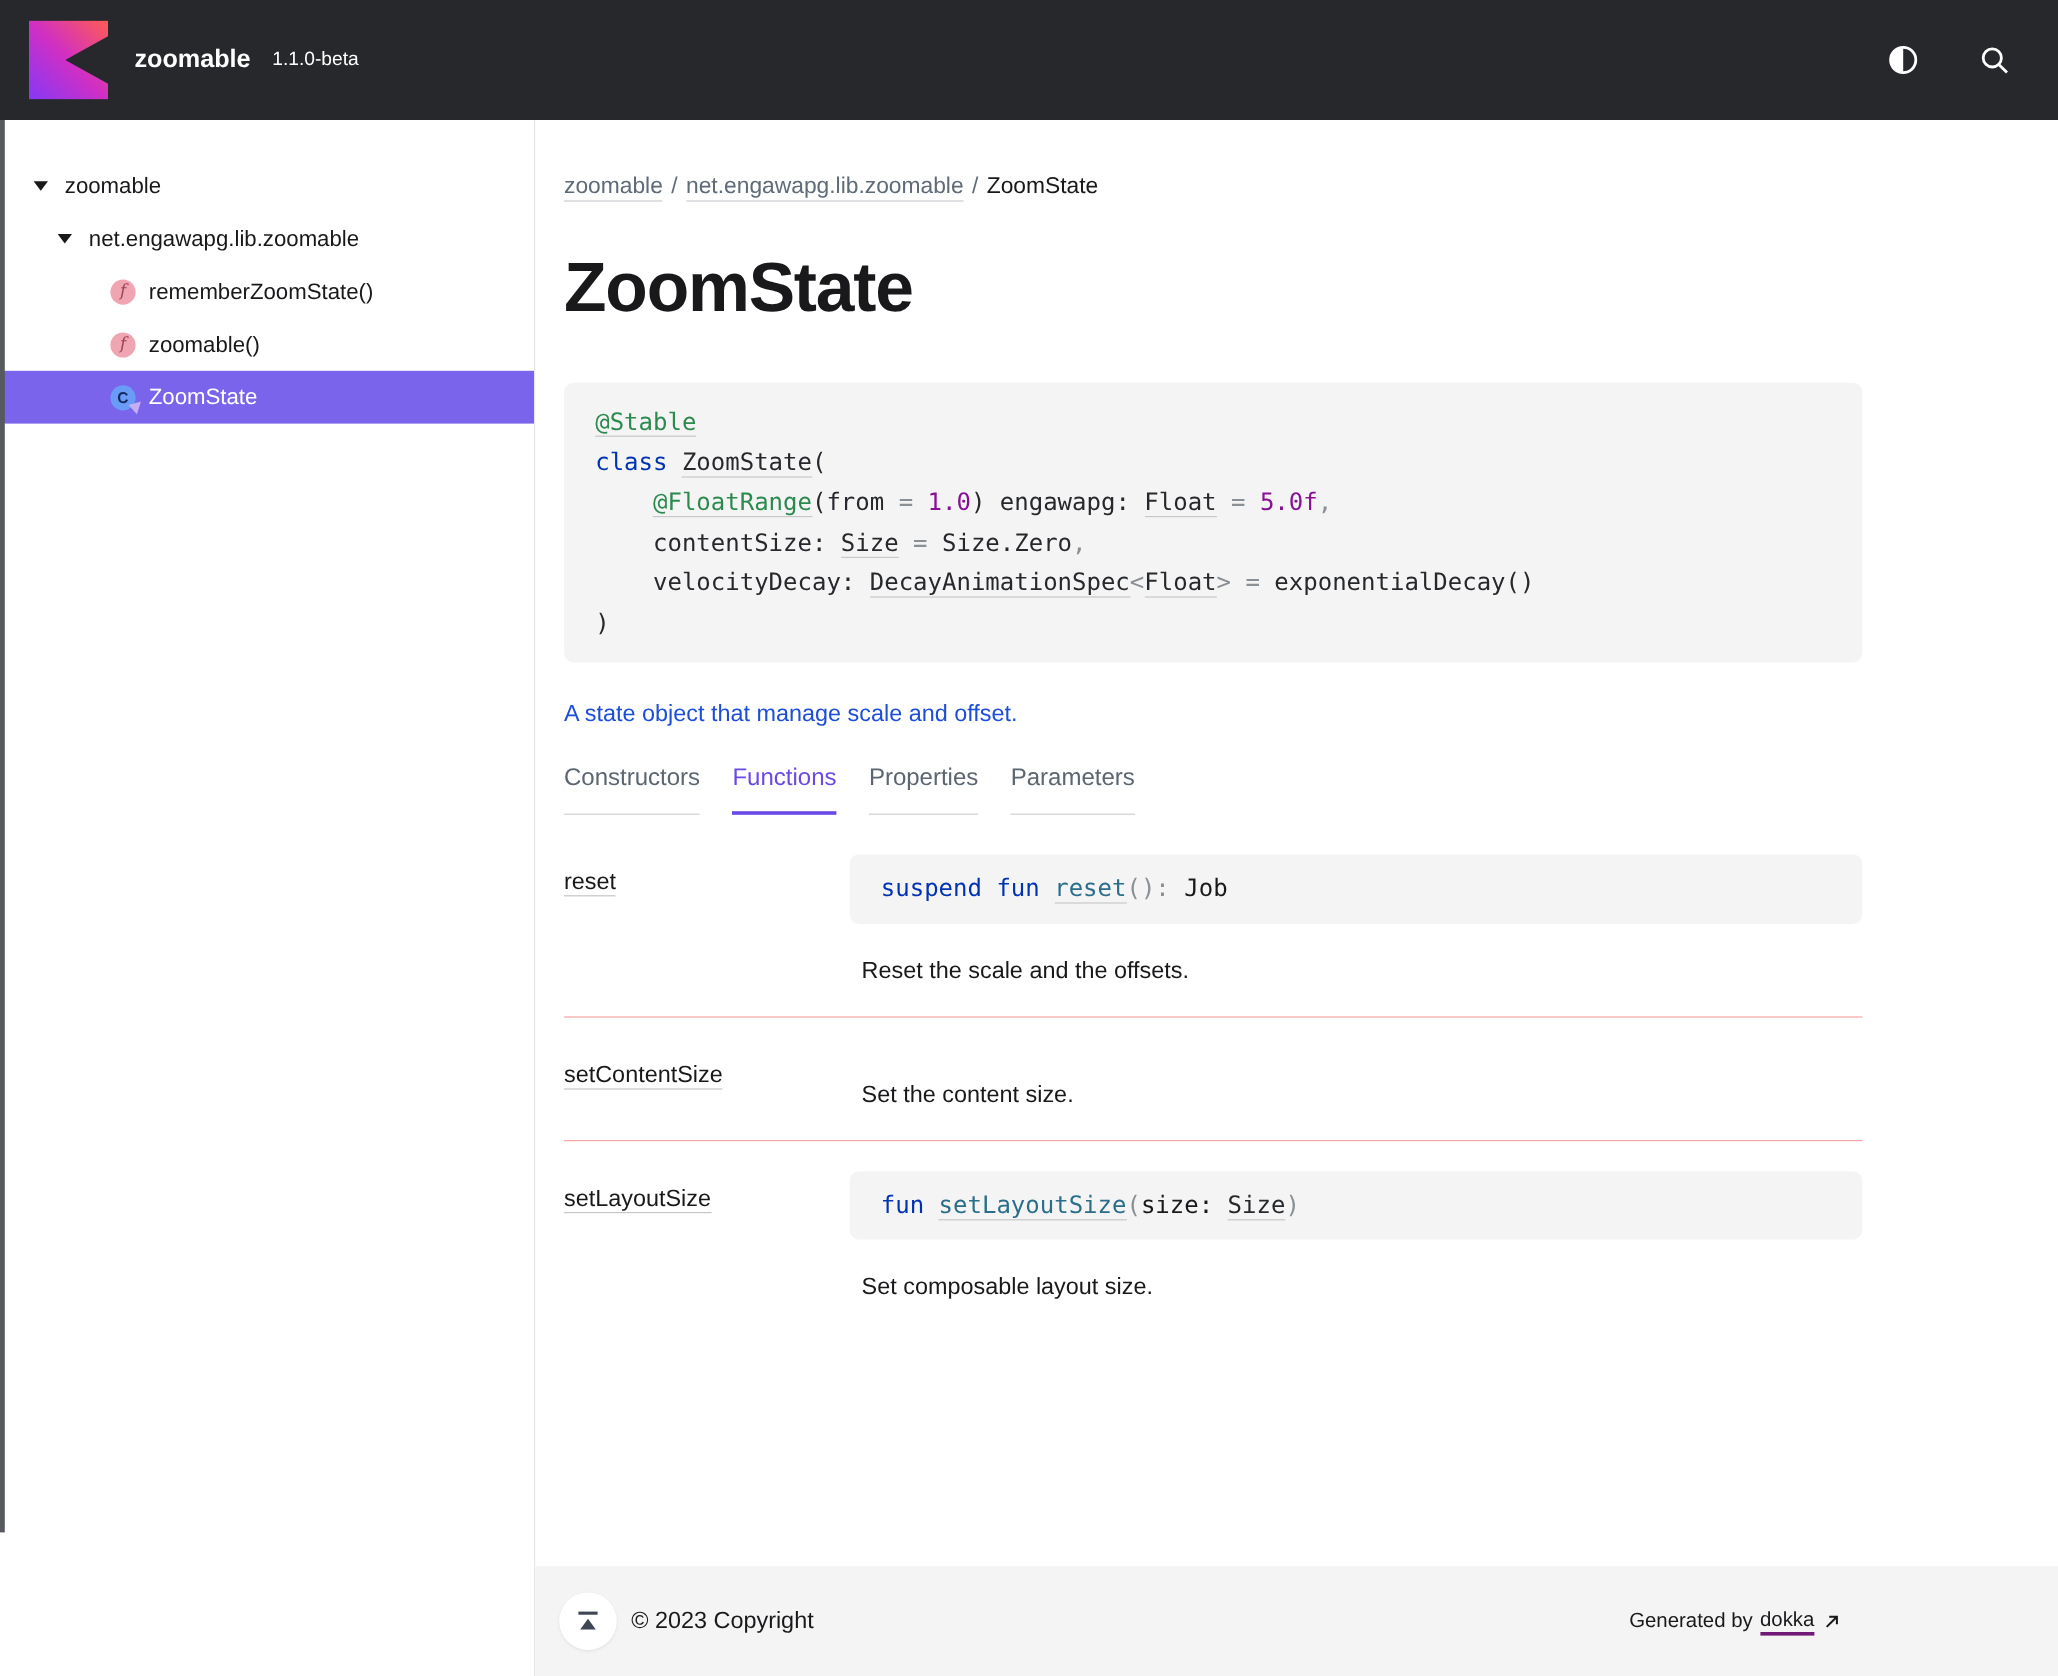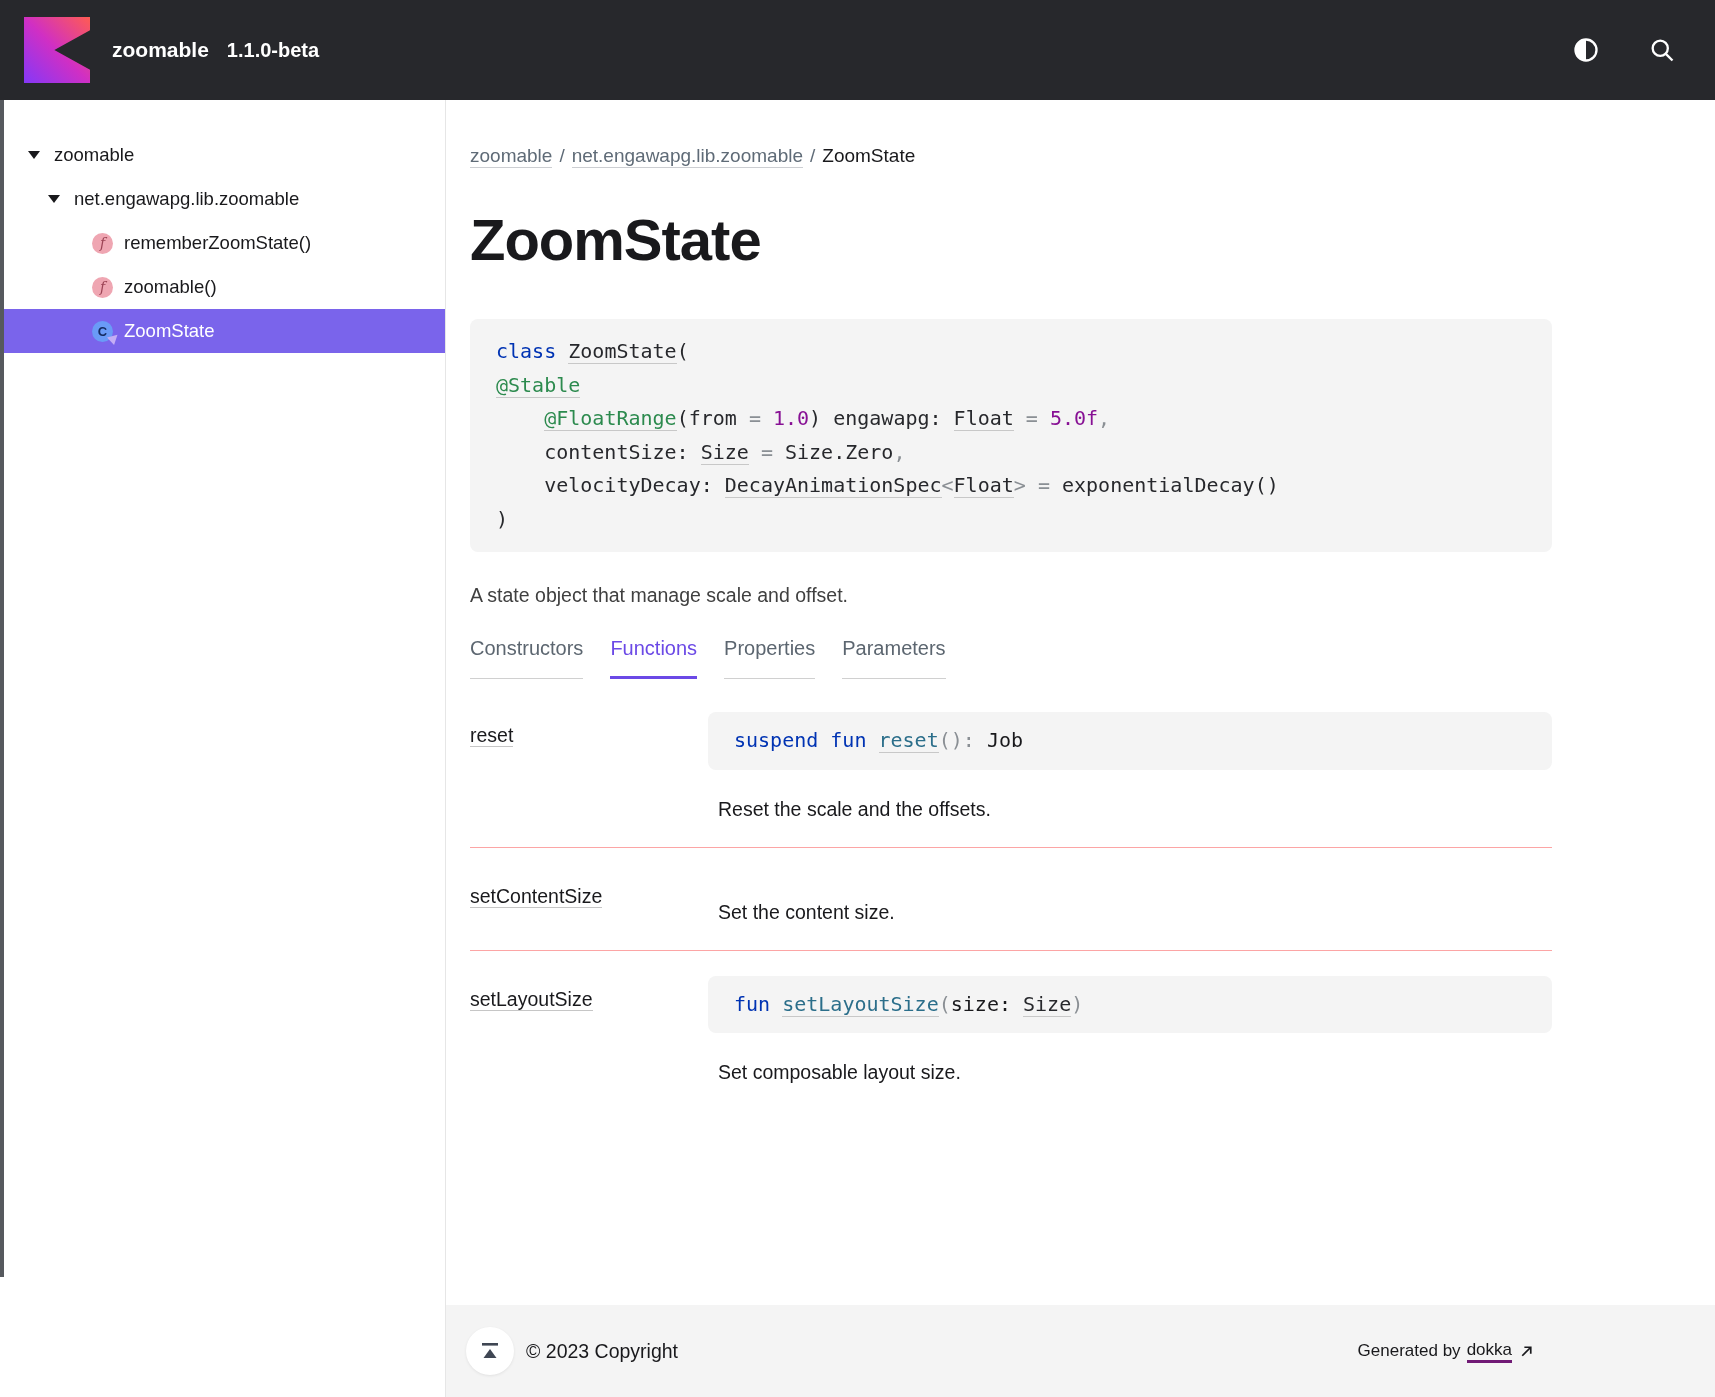--- a/index.html
+++ b/index.html
@@ -12,21 +12,21 @@
   .navbar {
     height:100px; background:#27282c; display:flex; align-items:center;
     padding:0 38px 0 24px; color:#fff;
   }
   .logo {
     width:66px; height:66px; flex:0 0 auto;
     background:linear-gradient(225deg,#ff5c52 0%,#d02fc4 50%,#8438f8 100%);
     clip-path:polygon(0 0,100% 0,100% 20%,46% 50%,100% 80%,100% 100%,0 100%);
   }
   .nav-title { font-size:21px; font-weight:bold; margin-left:22px; }
-  .nav-version { font-size:20px; margin-left:18px; font-weight:bold; }
+  .nav-version { font-size:16px; margin-left:18px; font-weight:normal; }
   .nav-icons { margin-left:auto; display:flex; align-items:center; gap:46px; }
   .nav-icon-btn { width:30px; height:30px; display:flex; align-items:center; justify-content:center; cursor:pointer; }
   
   .page-body { display:flex; height:1297px; }
   .sidebar {
     width:446px; flex:0 0 auto; border-right:1px solid #e6e6e6;
     padding-top:33px; font-size:18.5px; background:#fff;
   }
   .side-row { display:flex; align-items:center; height:44px; cursor:pointer; white-space:nowrap; }
   .side-row.d0 { padding-left:28px; }
@@ -65,21 +65,21 @@
     padding:16px 26px; font-family:"DejaVu Sans Mono",monospace;
     font-size:20px; line-height:33.5px; color:#27282c;
   }
   .code-line { white-space:pre; }
   .tk-kw { color:#0033b3; }
   .tk-ann { color:#2c8a4e; border-bottom:1px solid #c8c8c8; cursor:pointer; }
   .tk-link { color:#27282c; border-bottom:1px solid #c8c8c8; cursor:pointer; }
   .tk-num { color:#871094; }
   .tk-pun { color:#8a8f94; }
   .tk-fn { color:#2b6e8a; border-bottom:1px solid #c8c8c8; cursor:pointer; }
-  .lede { font-size:19.5px; margin-top:32px; color:#404040; }
+  .lede { font-size:19.5px; margin-top:32px; color:#1d4ed8; }
   
   .tabs { display:flex; gap:27px; margin-top:30px; font-size:20px; color:#5c6670; }
   .tab { padding-bottom:18px; border-bottom:1px solid #d0d0d0; cursor:pointer; }
   .tab.active { color:#6b49e6; border-bottom:3px solid #6b49e6; padding-bottom:14px; }
   
   .fn-rows { margin-top:8px; }
   .fn-row { display:flex; padding:25px 0 24px 0; }
   .fn-row + .fn-row { border-top:1px solid #fca5a5; }
   .fn-name-col { width:238px; flex:0 0 auto; padding-top:12px; font-size:19.5px; }
   .fn-name { border-bottom:1px solid #c6c6c6; cursor:pointer; }
@@ -166,22 +166,22 @@
         <span class="crumb-link">zoomable</span>
         <span class="crumb-sep">/</span>
         <span class="crumb-link">net.engawapg.lib.zoomable</span>
         <span class="crumb-sep">/</span>
         <span class="crumb-current">ZoomState</span>
       </div>
 
       <h1 class="page-title">ZoomState</h1>
 
       <div class="code-block">
+        <div class="code-line"><span class="tk-ann">@Stable</span></div>
         <div class="code-line"><span class="tk-kw">class</span><span> </span><span class="tk-link">ZoomState</span><span>(</span></div>
-        <div class="code-line"><span class="tk-ann">@Stable</span></div>
         <div class="code-line"><span>    </span><span class="tk-ann">@FloatRange</span><span>(</span><span>from</span><span class="tk-pun"> = </span><span class="tk-num">1.0</span><span>) engawapg: </span><span class="tk-link">Float</span><span class="tk-pun"> = </span><span class="tk-num">5.0f</span><span class="tk-pun">,</span></div>
         <div class="code-line"><span>    contentSize: </span><span class="tk-link">Size</span><span class="tk-pun"> = </span><span>Size.Zero</span><span class="tk-pun">,</span></div>
         <div class="code-line"><span>    velocityDecay: </span><span class="tk-link">DecayAnimationSpec</span><span class="tk-pun">&lt;</span><span class="tk-link">Float</span><span class="tk-pun">&gt; = </span><span>exponentialDecay()</span></div>
         <div class="code-line"><span>)</span></div>
       </div>
 
       <p class="lede">A state object that manage scale and offset.</p>
 
       <div class="tabs">
         <div class="tab">Constructors</div>

